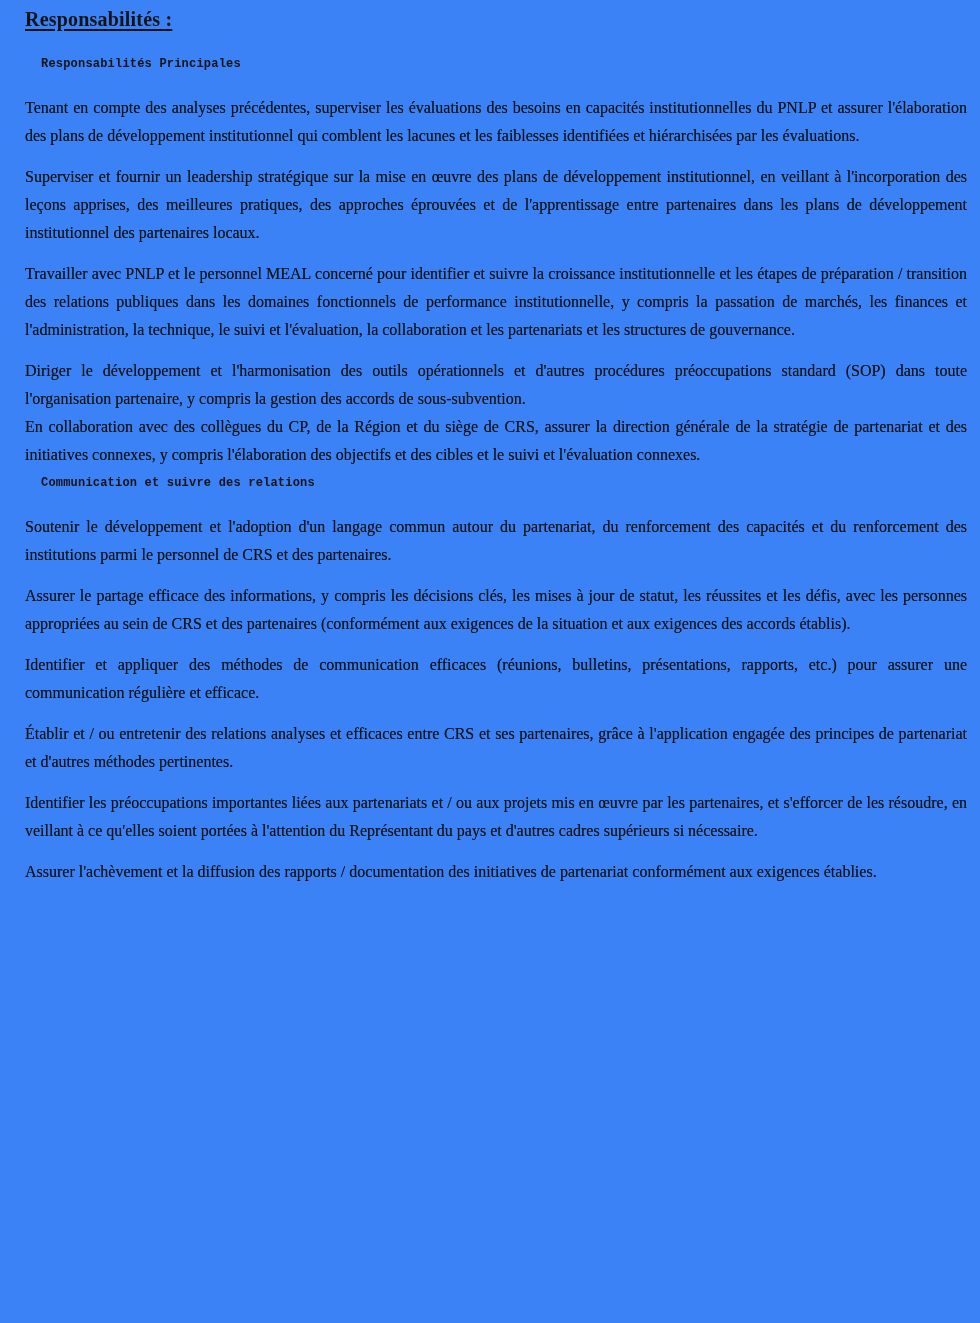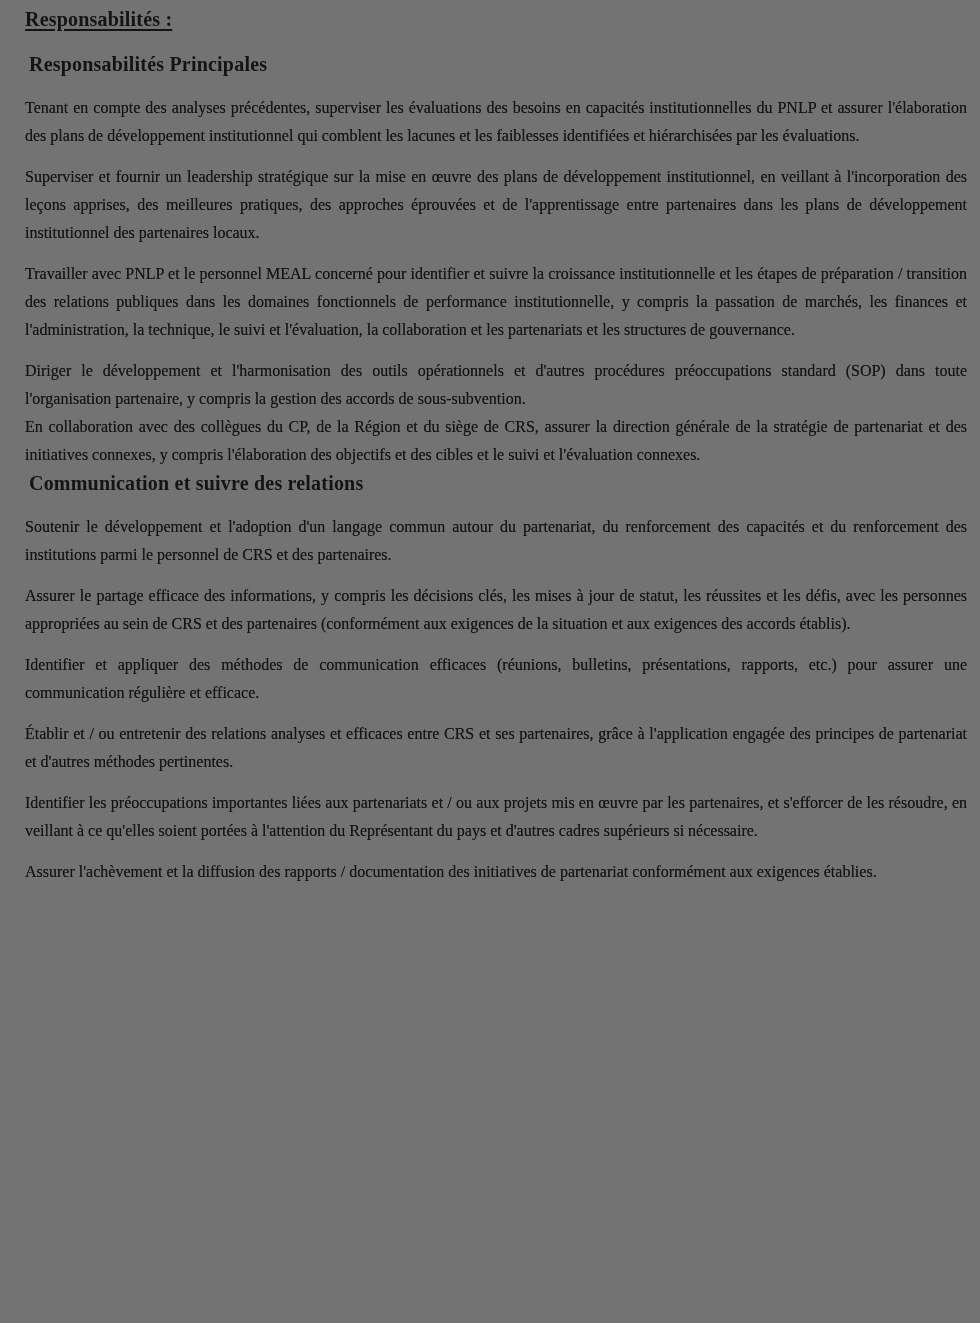--- a/index.html
+++ b/index.html
@@ -13,40 +13,41 @@
     overflow: hidden;
     font-family: "Liberation Serif", "DejaVu Serif", serif;
     color: #141414;
     -webkit-font-smoothing: antialiased;
   }
   .page {
     box-sizing: border-box;
     width: 980px;
     height: 1323px;
     padding: 5px 13px 0 25px;
-    background: #737373;
+    background: #3b82f6;
   }
   .doc-title {
     font-size: 20px;
     font-weight: bold;
     margin: 0 0 17px 0;
     line-height: 28px;
     letter-spacing: 0.2px;
   }
   .doc-title span {
     text-decoration: underline;
     text-decoration-thickness: 2px;
     text-underline-offset: 3px;
   }
   .section-heading {
-    font-size: 20px;
+    font-size: 12px;
     font-weight: bold;
-    margin: 0 0 16px 4px;
+    margin: 0 0 16px 16px;
     line-height: 28px;
     letter-spacing: 0.2px;
+    font-family: Liberation Mono, monospace;
   }
   .para {
     font-size: 16px;
     line-height: 28px;
     margin: 0 0 13px 0;
     text-align: justify;
     text-shadow: 0 0 0.35px rgba(0,0,0,0.55);
   }
   .para:last-child { margin-bottom: 0; }
 </style>

